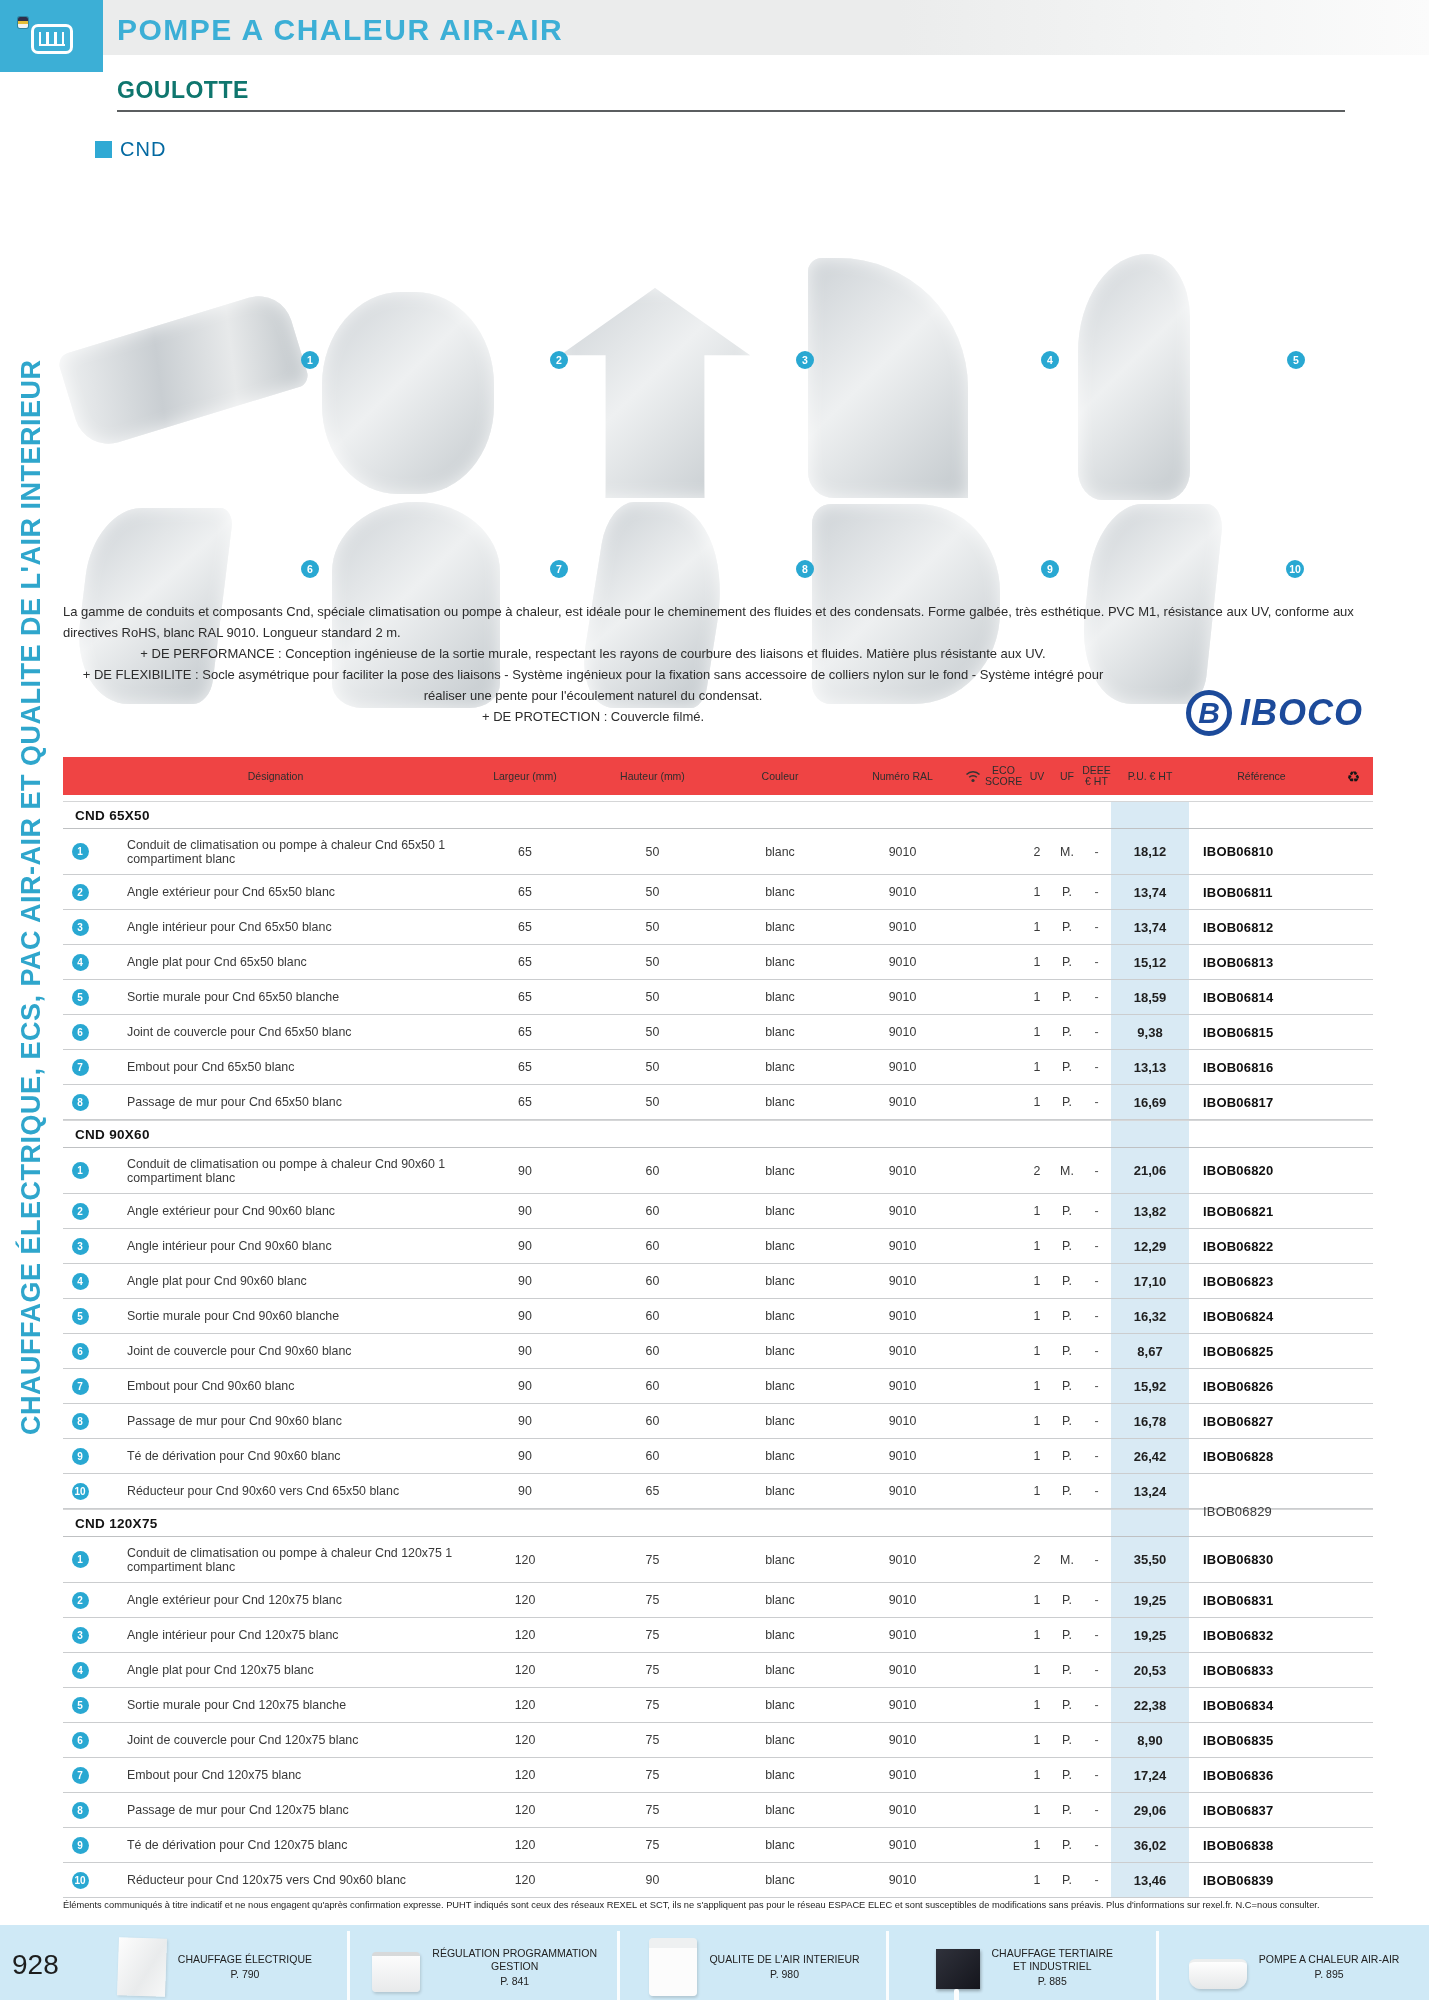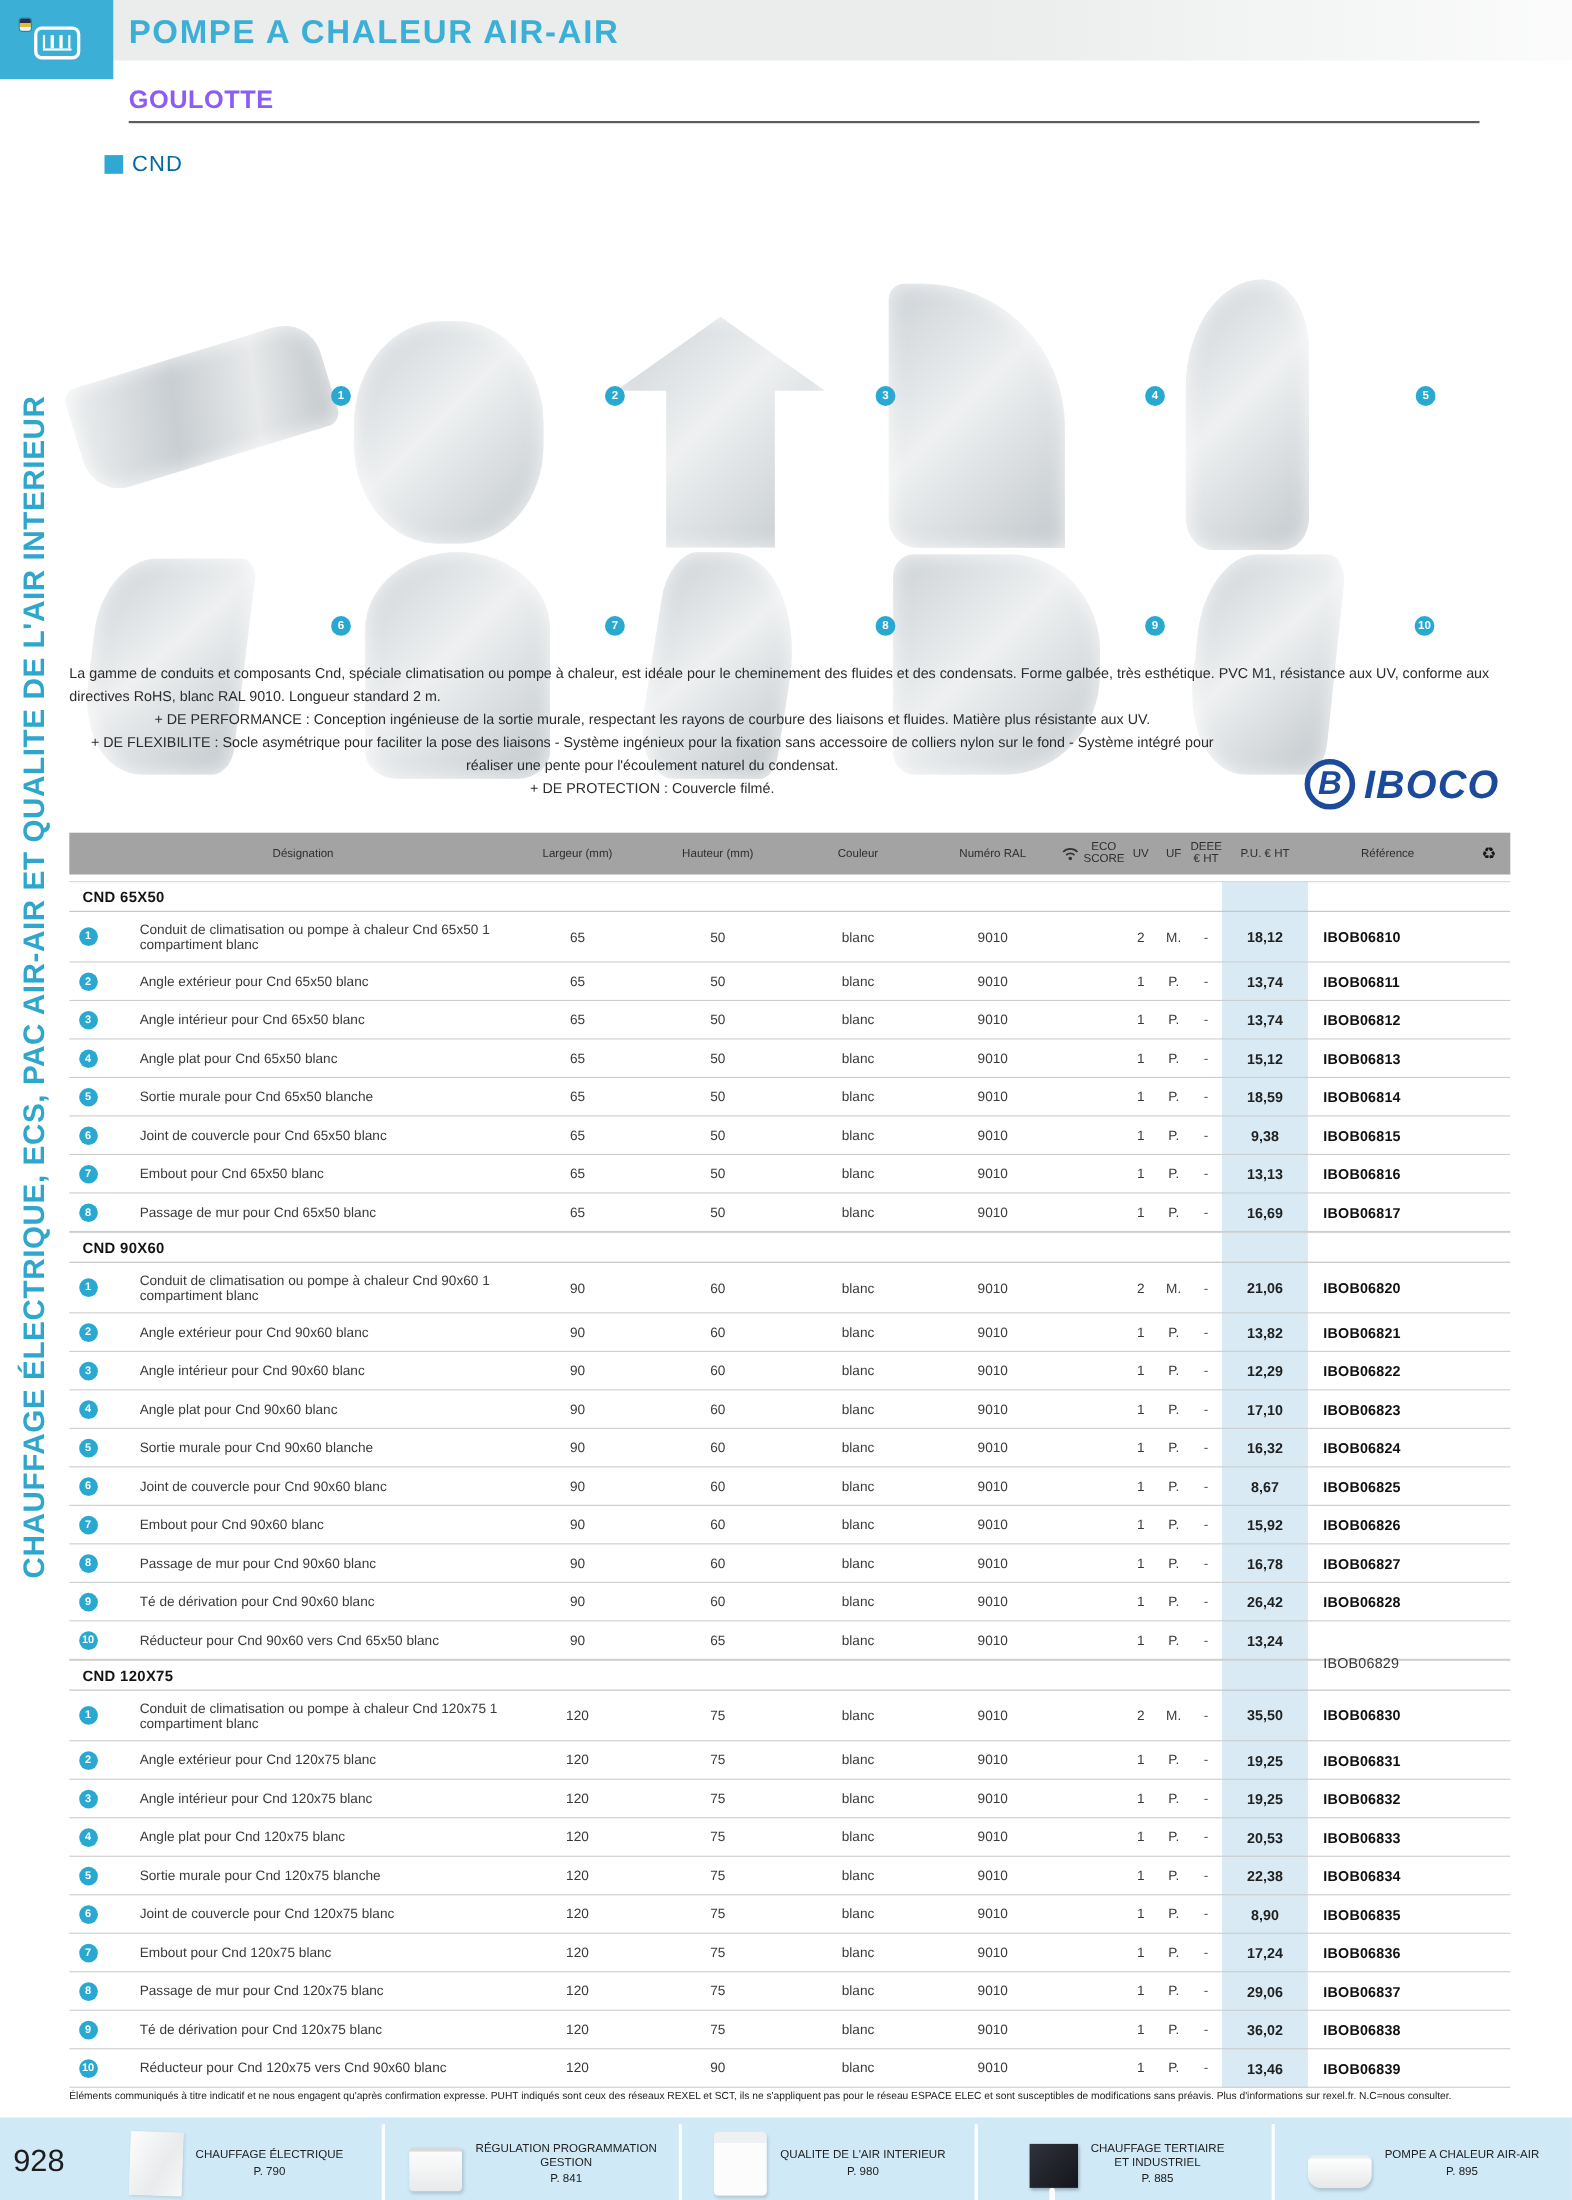--- a/index.html
+++ b/index.html
@@ -10,21 +10,21 @@
   .top-grayband { position:absolute; left:103px; top:0; width:1326px; height:55px;
     background:linear-gradient(to right,#ebecec 60%, #f5f6f6 85%, #fbfbfb 100%); }
   .blue-square { position:absolute; left:0; top:0; width:103px; height:72px; background:#3cafd6;
     display:flex; align-items:center; justify-content:center; }
   .mini-flag { position:absolute; left:18px; top:17px; width:10px; height:11px; border-radius:2px;
     background:linear-gradient(#2e2e4a 0 38%, #e3bd3a 38% 66%, #f3f3f3 66% 100%); box-shadow:0 0 0 1px rgba(0,0,0,.25); }
   .radiator { width:42px; height:30px; border:3px solid #fff; border-radius:7px; position:relative; margin-top:6px; }
   .radiator .bars { position:absolute; left:5px; right:5px; top:5px; bottom:5px; display:flex; justify-content:space-between; border-bottom:2px solid #fff; }
   .radiator .bars i { width:2.5px; background:#fff; }
   .page-title { position:absolute; left:117px; top:13px; font-size:30px; font-weight:bold; letter-spacing:1.5px; color:#3cafd6; }
-  .page-subtitle { position:absolute; left:117px; top:77px; font-size:23px; font-weight:bold; letter-spacing:.5px; color:#8b5cf6; }
+  .page-subtitle { position:absolute; left:117px; top:77px; font-size:23px; font-weight:bold; letter-spacing:.5px; color:#0f766e; }
   .subtitle-rule { position:absolute; left:117px; top:110px; width:1228px; height:2px; background:#5b5e60; }
 
   
   .vside { position:absolute; left:16px; top:225px; height:1210px; writing-mode:vertical-rl; transform:rotate(180deg);
     font-size:27px; font-weight:bold; letter-spacing:.5px; color:#2fa6cc; white-space:nowrap; }
 
   
   .series { position:absolute; left:95px; top:138px; display:flex; align-items:center; gap:8px; }
   .series .sq { width:17px; height:17px; background:#2fa9d4; }
   .series .txt { font-size:20px; color:#0369a1; letter-spacing:1px; }
@@ -55,21 +55,21 @@
   .desc { position:absolute; left:63px; top:601px; width:1308px; font-size:13px; line-height:21px; color:#2c2c2c; }
   .desc .bullets div { width:1060px;text-align:center; }
   .iboco { position:absolute; left:1186px; top:690px; display:flex; align-items:center; gap:8px; }
   .iboco-mark { width:46px; height:46px; border:5px solid #1c4a9a; border-radius:50%; color:#1c4a9a;
     font-size:30px; font-weight:bold; font-style:italic; display:flex; align-items:center; justify-content:center; }
   .iboco-word { font-size:36px; font-weight:bold; font-style:italic; letter-spacing:1px; color:#1c4a9a; }
 
   
   .ptable { position:absolute; left:63px; top:757px; width:1310px; }
   .price-stripe { position:absolute; left:1048px; top:44px; width:78px; height:1097px; background:#d9eaf4; z-index:0; }
-  .thead { position:relative; z-index:1; height:38px; background:#a3a3a3; display:flex; align-items:center;
+  .thead { position:relative; z-index:1; height:38px; background:#ef4444; display:flex; align-items:center;
     font-size:10.5px; color:#2e2e2e; margin-bottom:6px; }
   .thead .hc { text-align:center; line-height:11px; }
   .h-designation { width:397px; text-align:left; padding-left:28px; }
   .c-largeur {width:130px;} .c-hauteur {width:125px;} .c-couleur {width:130px;} .c-ral {width:115px;}
   .c-wifi {width:25px;} .c-eco {width:37px;} .c-uv {width:30px;} .c-uf {width:30px;} .c-deee {width:29px;}
   .c-pu {width:78px;} .c-ref {width:145px;} .c-recycle {width:39px;}
   .thead .c-wifi svg { display:block; margin:0 auto; }
   .recycle-glyph { font-size:15px; color:#161616; display:block; text-align:center; }
 
   .tbody { position:relative; z-index:1; }

